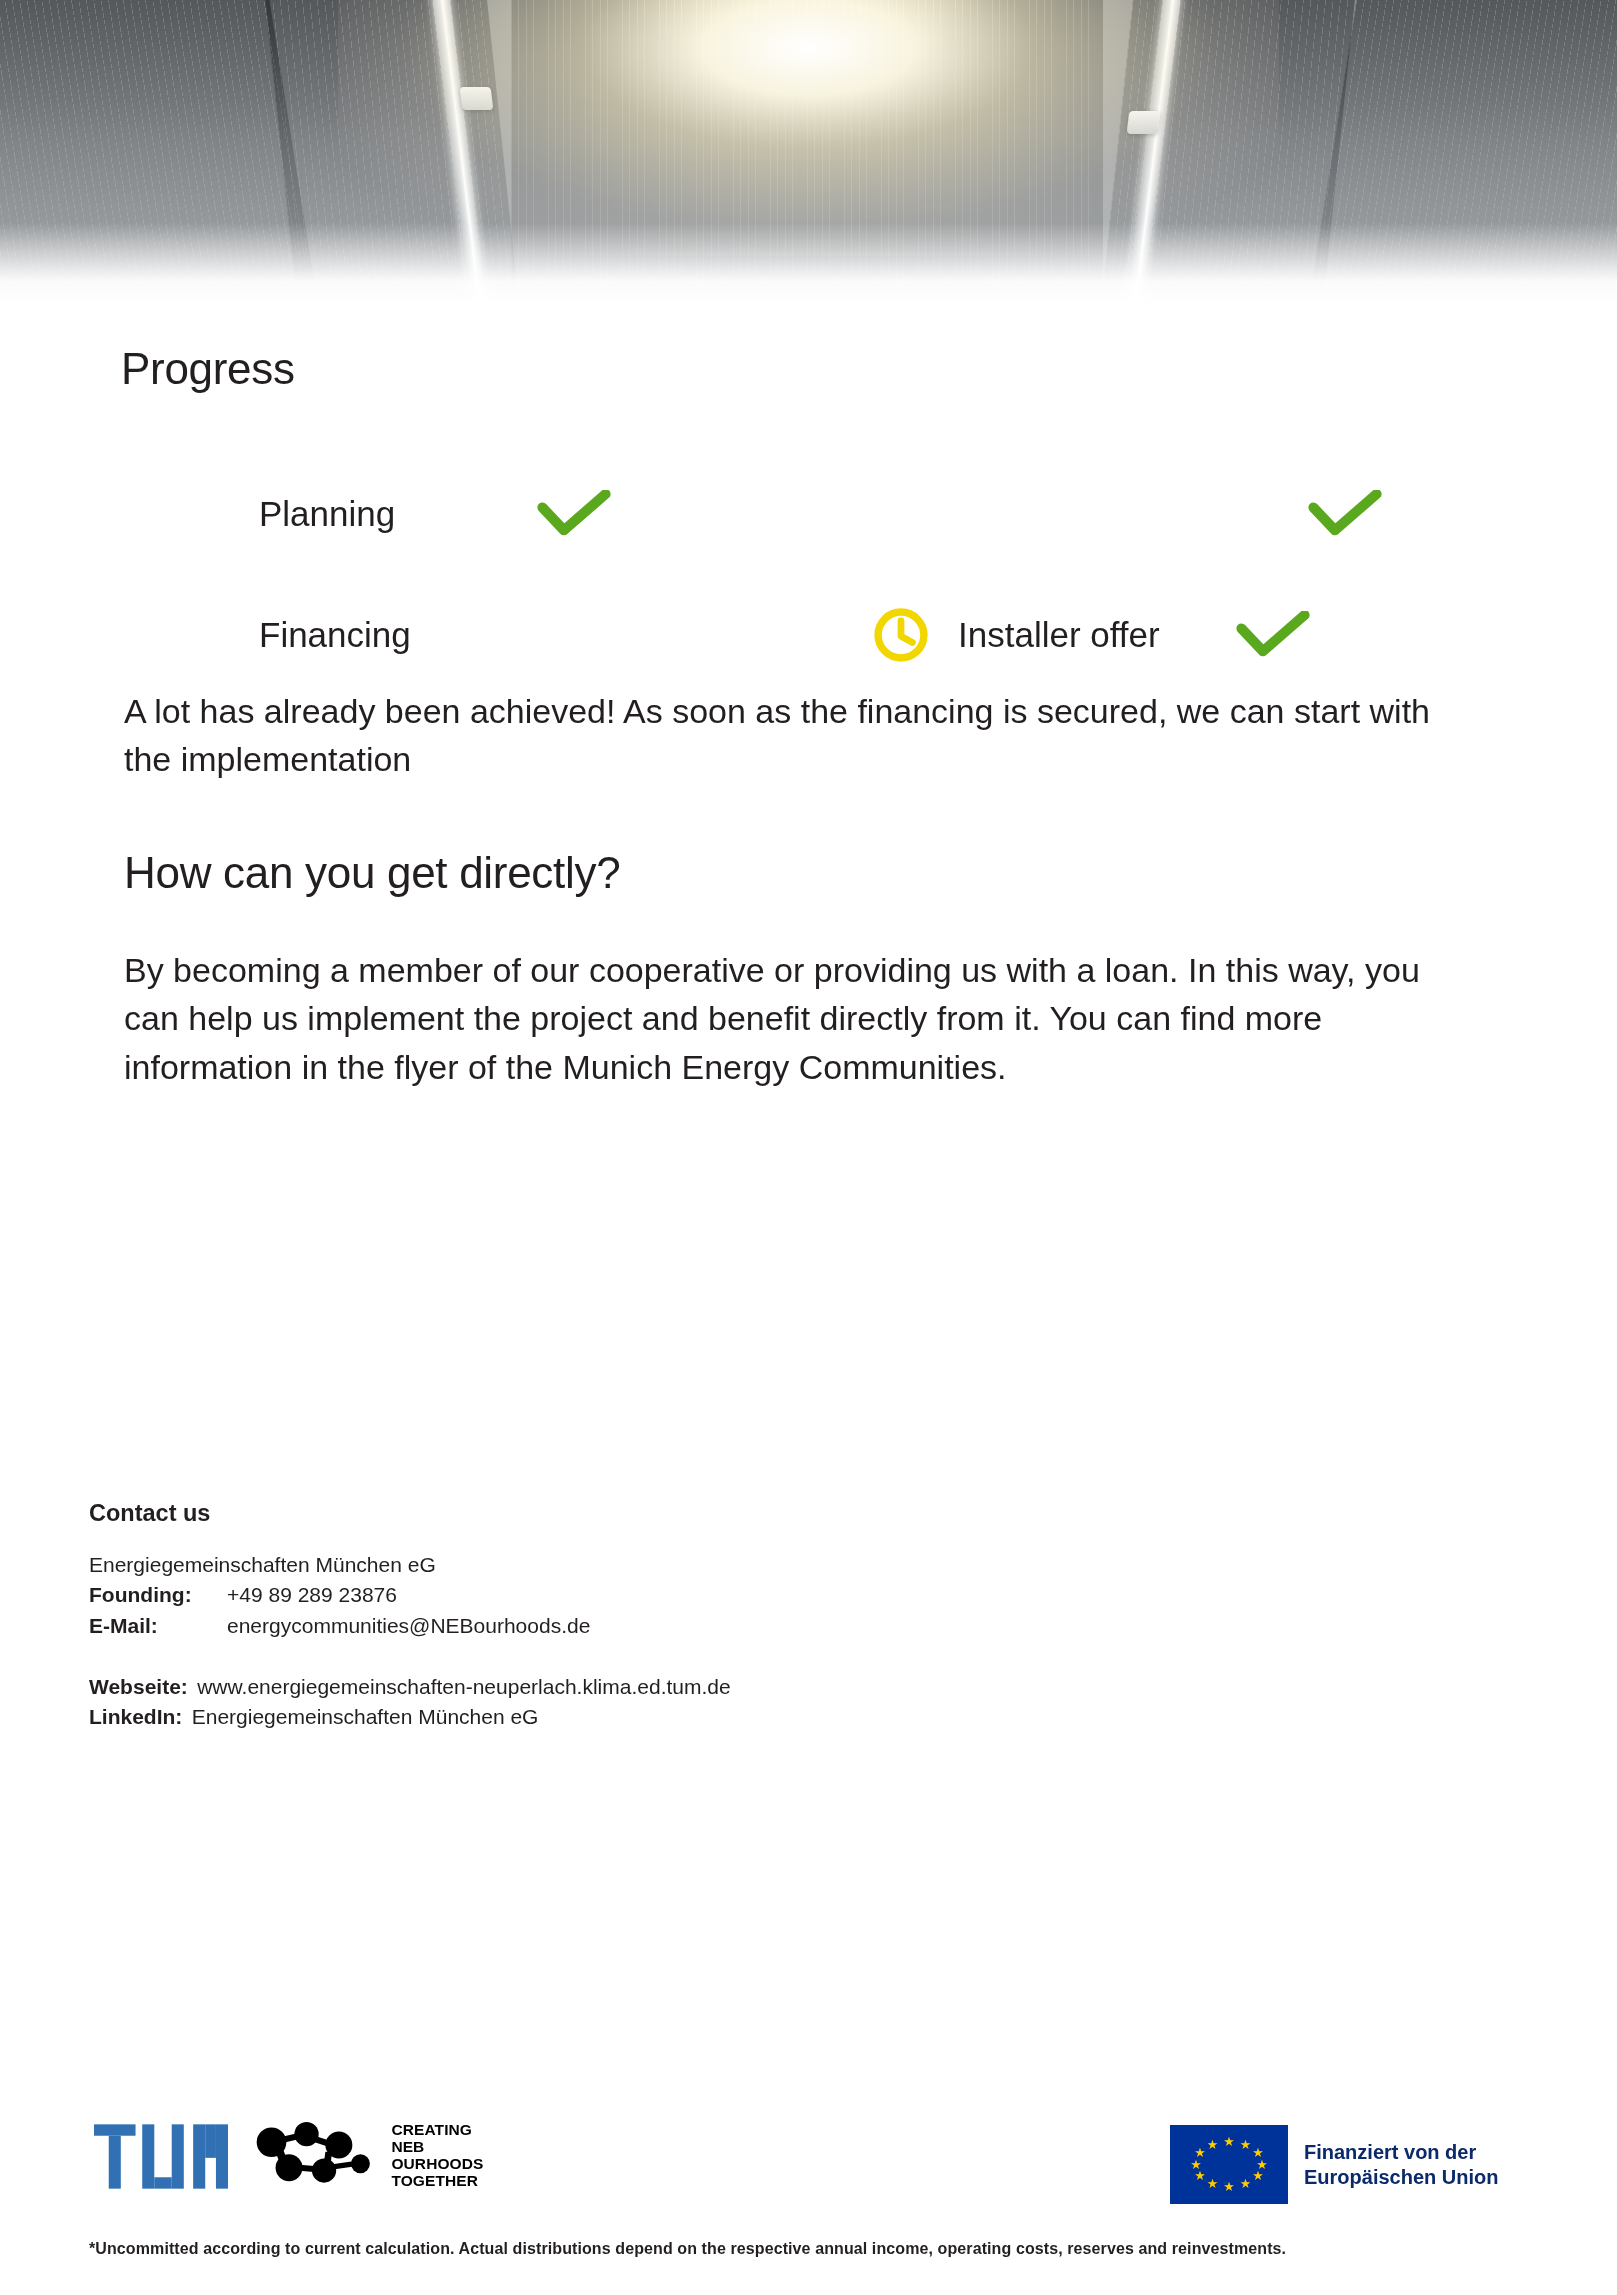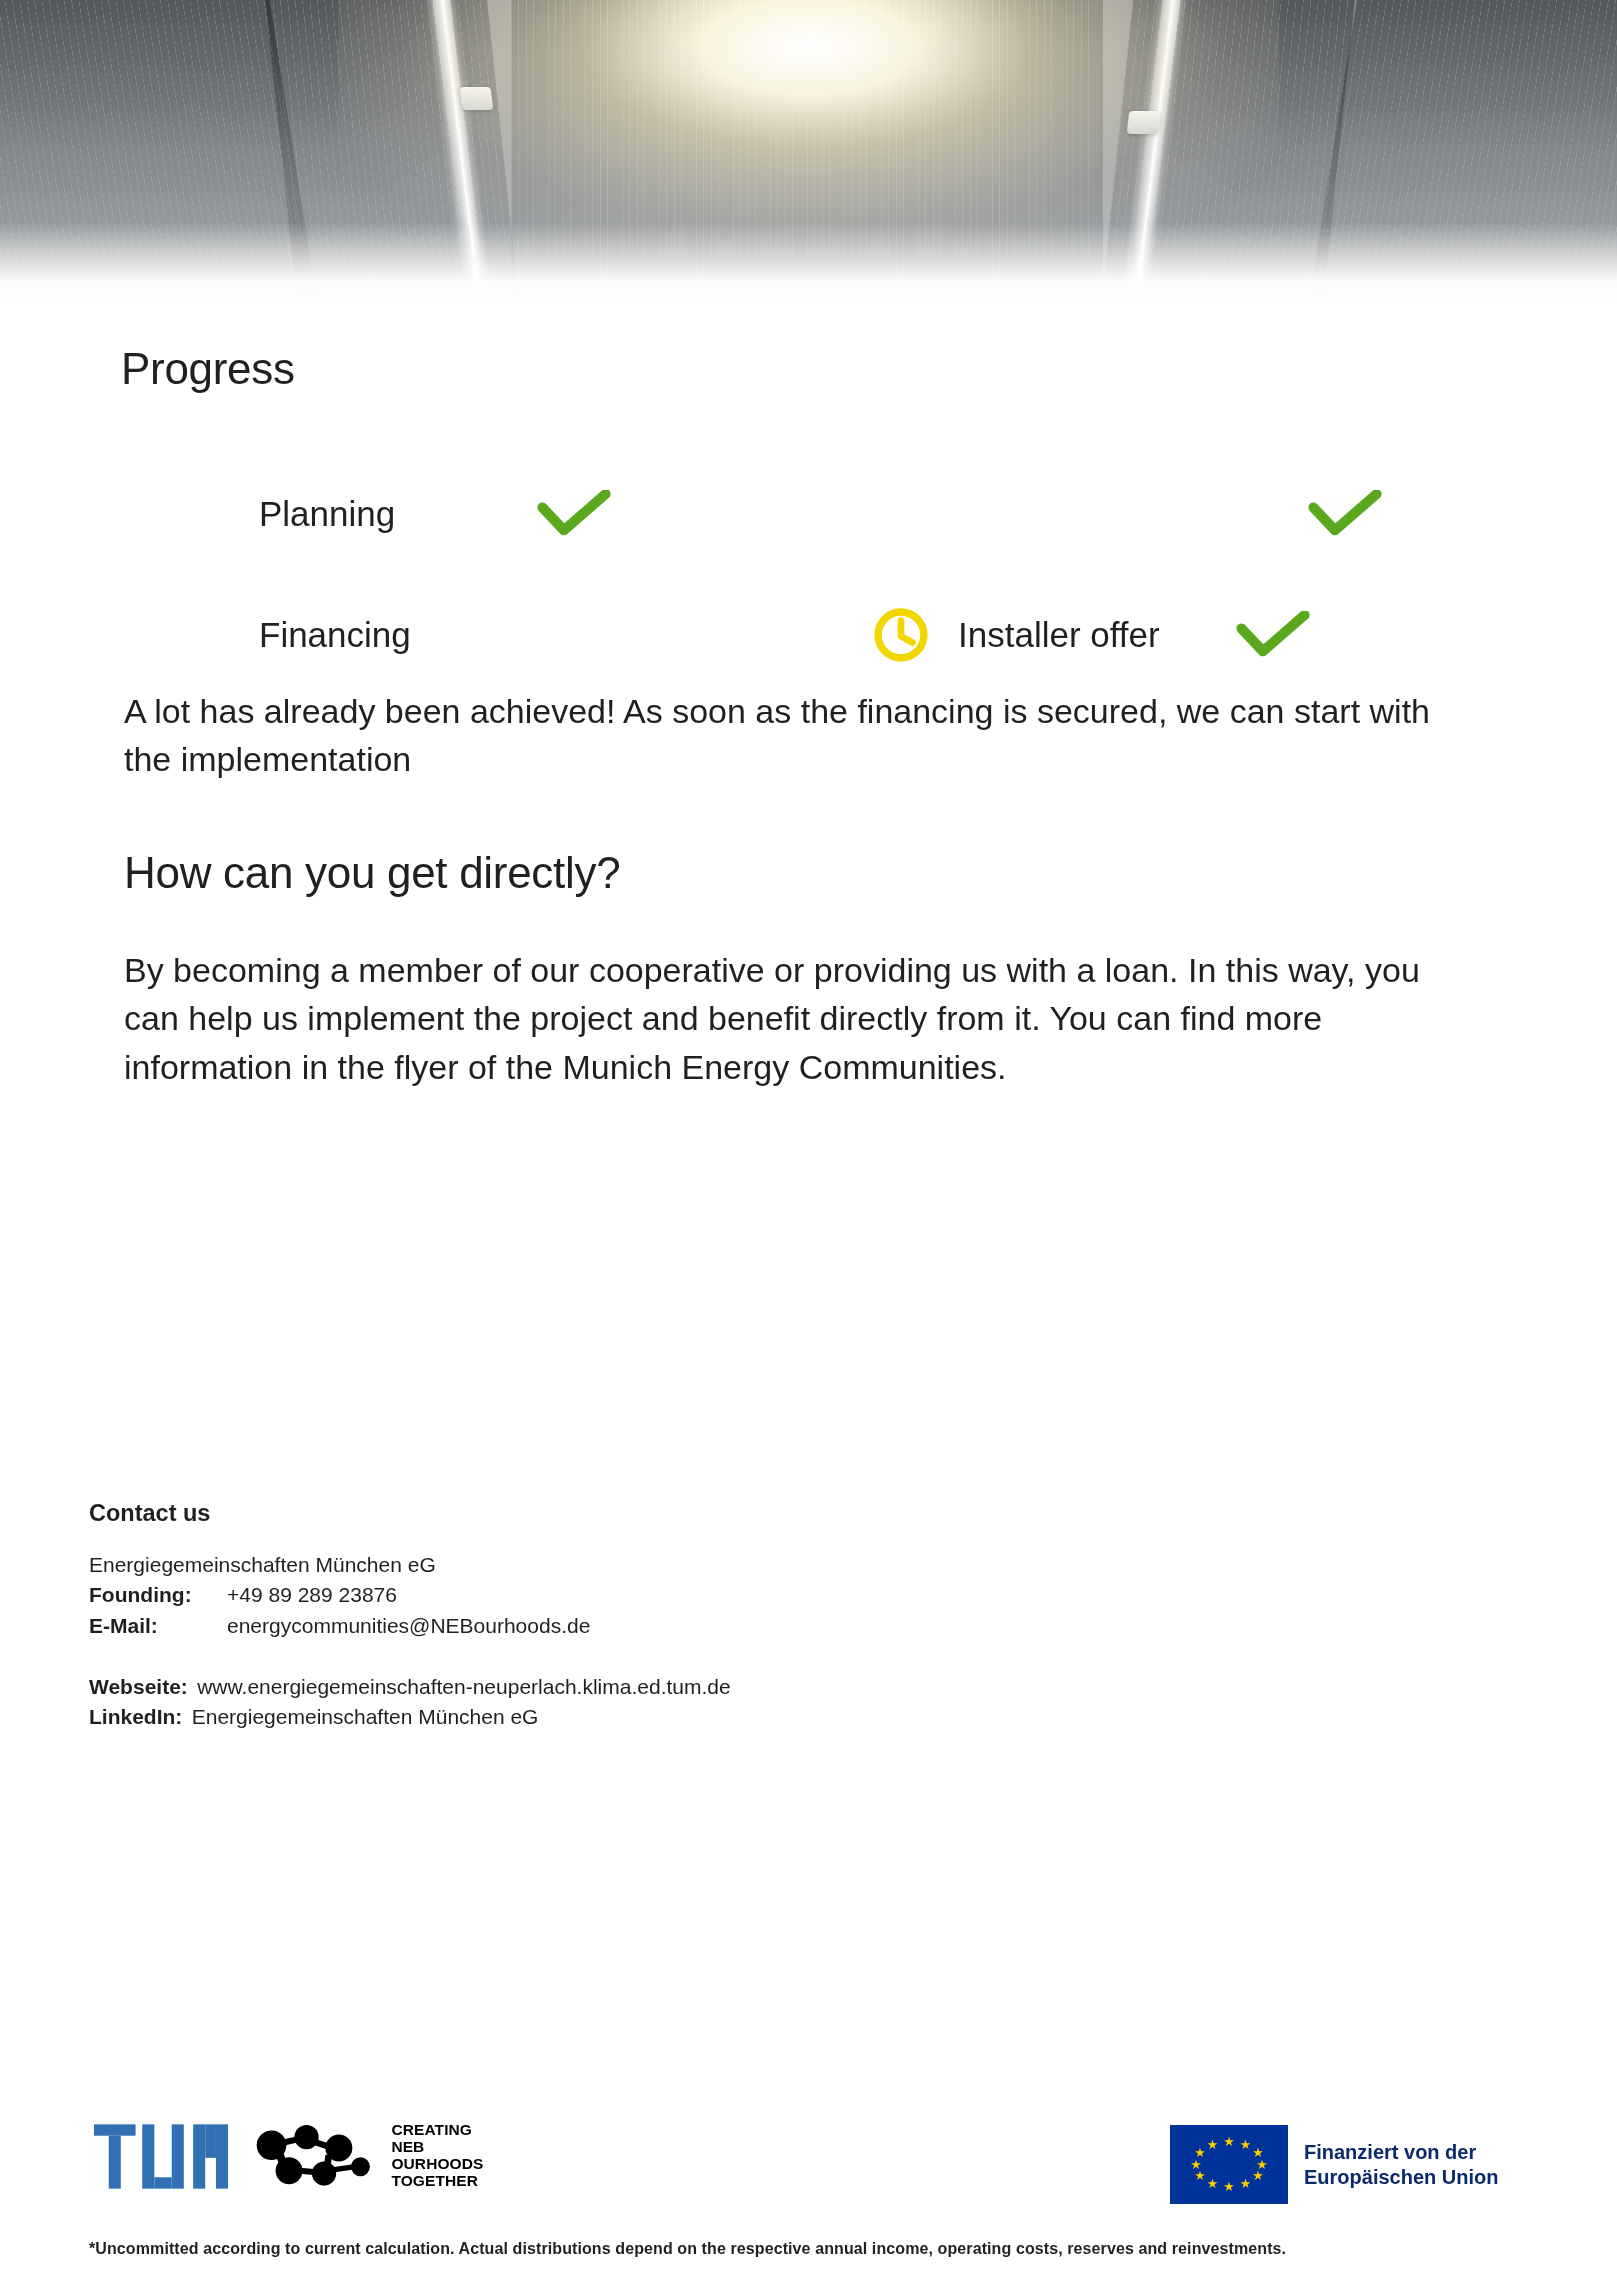--- a/index.html
+++ b/index.html
@@ -193,21 +193,21 @@
   .tum-logo {
     position: absolute;
     left: 94px;
     top: 6.7px;
   }
   .neb-logo {
     position: absolute;
     left: 254px;
     top: 5.4px;
     display: flex;
-    align-items: center;
+    align-items: flex-start;
   }
   .neb-text {
     margin-left: 9.4px;
     font-size: 15.5px;
     font-weight: bold;
     line-height: 1.08;
     letter-spacing: 0.1px;
     color: #000;
   }
   .eu-logo {

